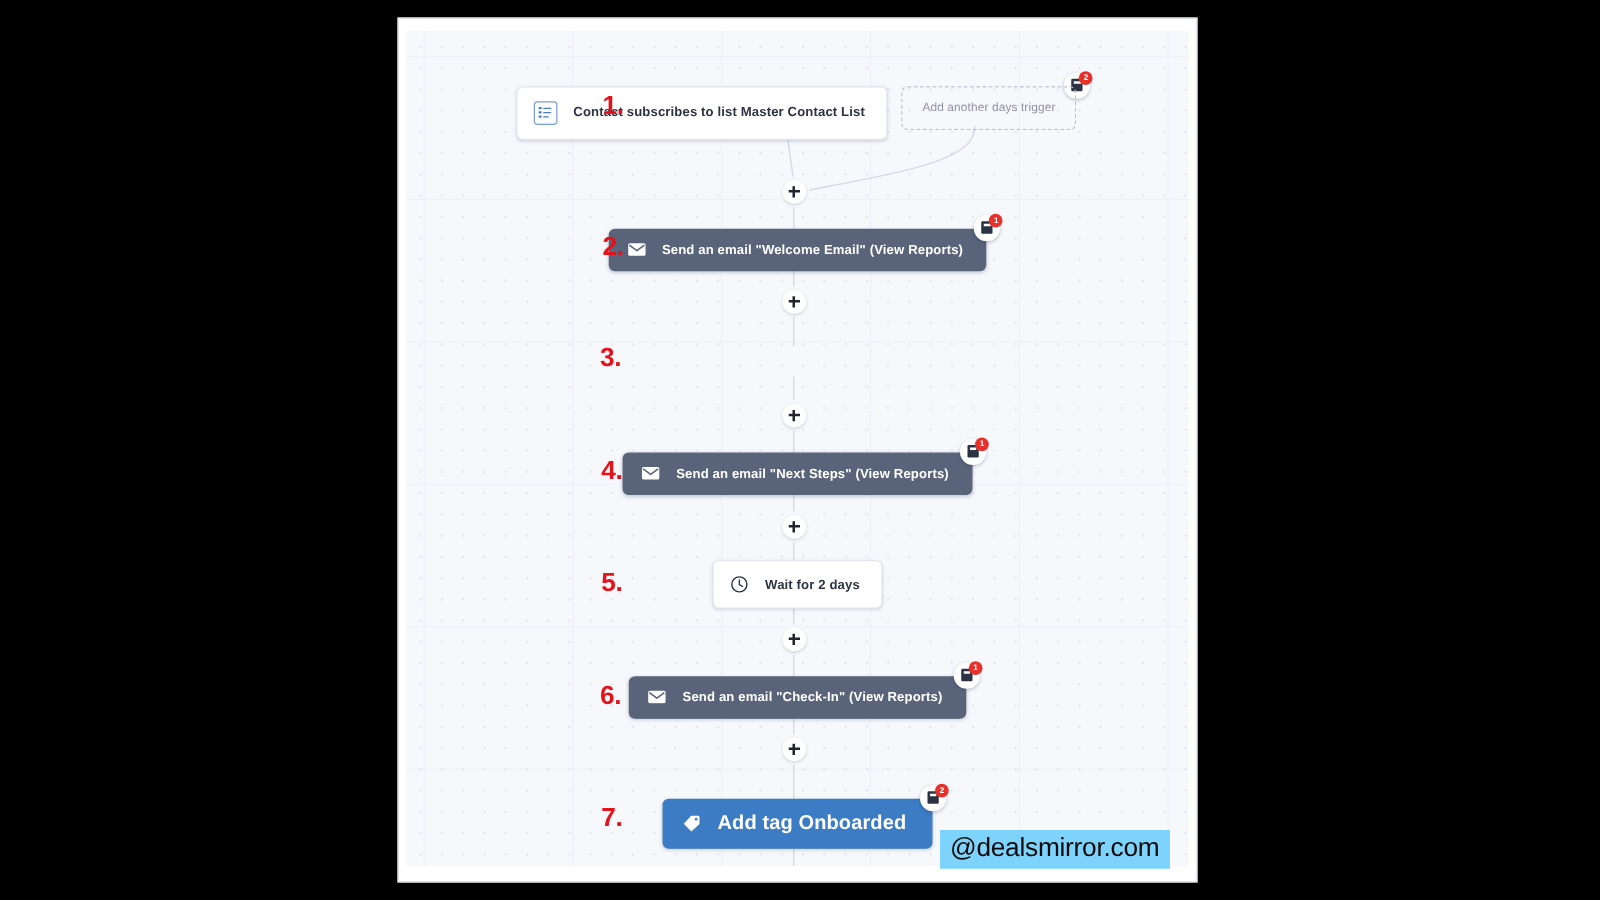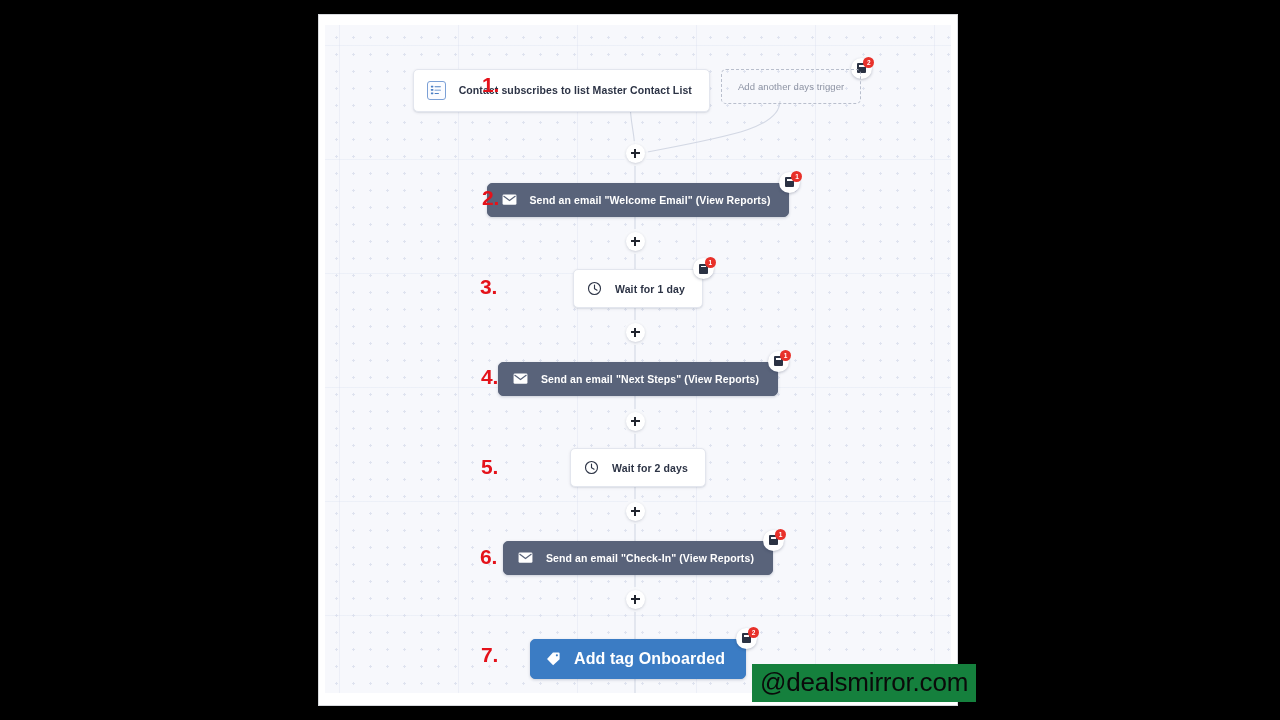--- a/index.html
+++ b/index.html
@@ -228,23 +228,23 @@
     font-weight: 700;
     font-family: "Liberation Sans", sans-serif;
     letter-spacing: -.2px;
     user-select: none;
   }
 
   
   #watermark {
     position: absolute;
     left: 752px; top: 664px;
-    background: #15803d;
+    background: #7dd3fc;
     color: #0a0a0a;
-    font-size: 26px;
+    font-size: 21px;
     font-weight: 400;
     font-family: "Liberation Sans", sans-serif;
     padding: 3px 8px 4px 8px;
     letter-spacing: -.2px;
     white-space: nowrap;
     z-index: 40;
   }
 </style>
 </head>
 <body>
@@ -315,37 +315,20 @@
             </span>
             <span>Send an email "Welcome Email" (View Reports)</span>
           </div>
           <div class="badge">
             <span class="glyph"></span>
             <span class="count">1</span>
           </div>
         </div>
       </div>
 
-      <div class="node-row" style="top:247px; height:33px;">
-        <div class="node-wrap">
-          <div class="chip light">
-            <span class="icn icn-clock">
-              <svg viewBox="0 0 16 16">
-                <circle cx="8" cy="8" r="6.4" fill="none" stroke="#2c3345" stroke-width="1.2"></circle>
-                <path d="M8 4.2 V8.2 L10.7 9.8" fill="none" stroke="#2c3345" stroke-width="1.2" stroke-linecap="round"></path>
-              </svg>
-            </span>
-            <span>Wait for 1 day</span>
-          </div>
-          <div class="badge">
-            <span class="glyph"></span>
-            <span class="count">1</span>
-          </div>
-        </div>
-      </div>
 
       <div class="node-row" style="top:337px; height:33px;">
         <div class="node-wrap">
           <div class="chip slate">
             <span class="icn icn-mail">
               <svg viewBox="0 0 16 12">
                 <rect x=".6" y=".6" width="14.8" height="10.8" rx="1.4" fill="#ffffff"></rect>
                 <path d="M1.6 2.2 L8 7 L14.4 2.2" fill="none" stroke="#59637a" stroke-width="1.3" stroke-linejoin="round"></path>
               </svg>
             </span>

